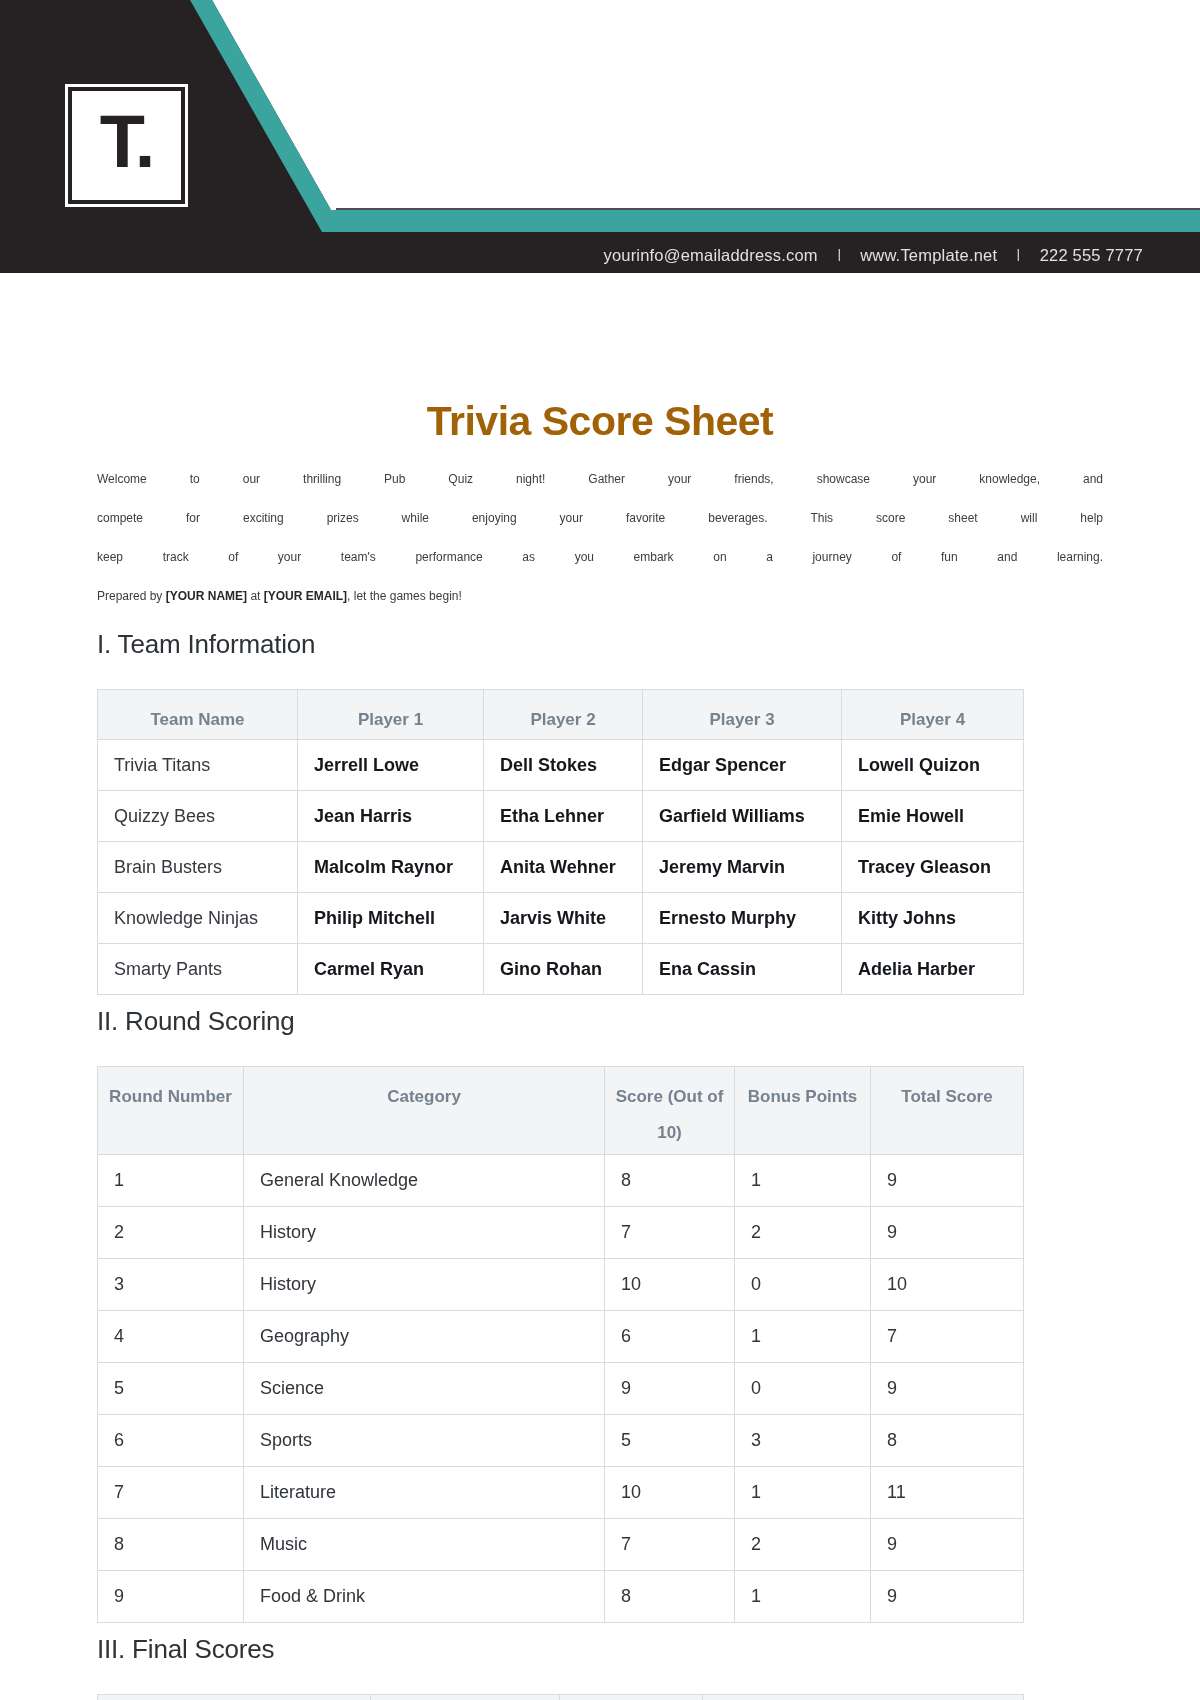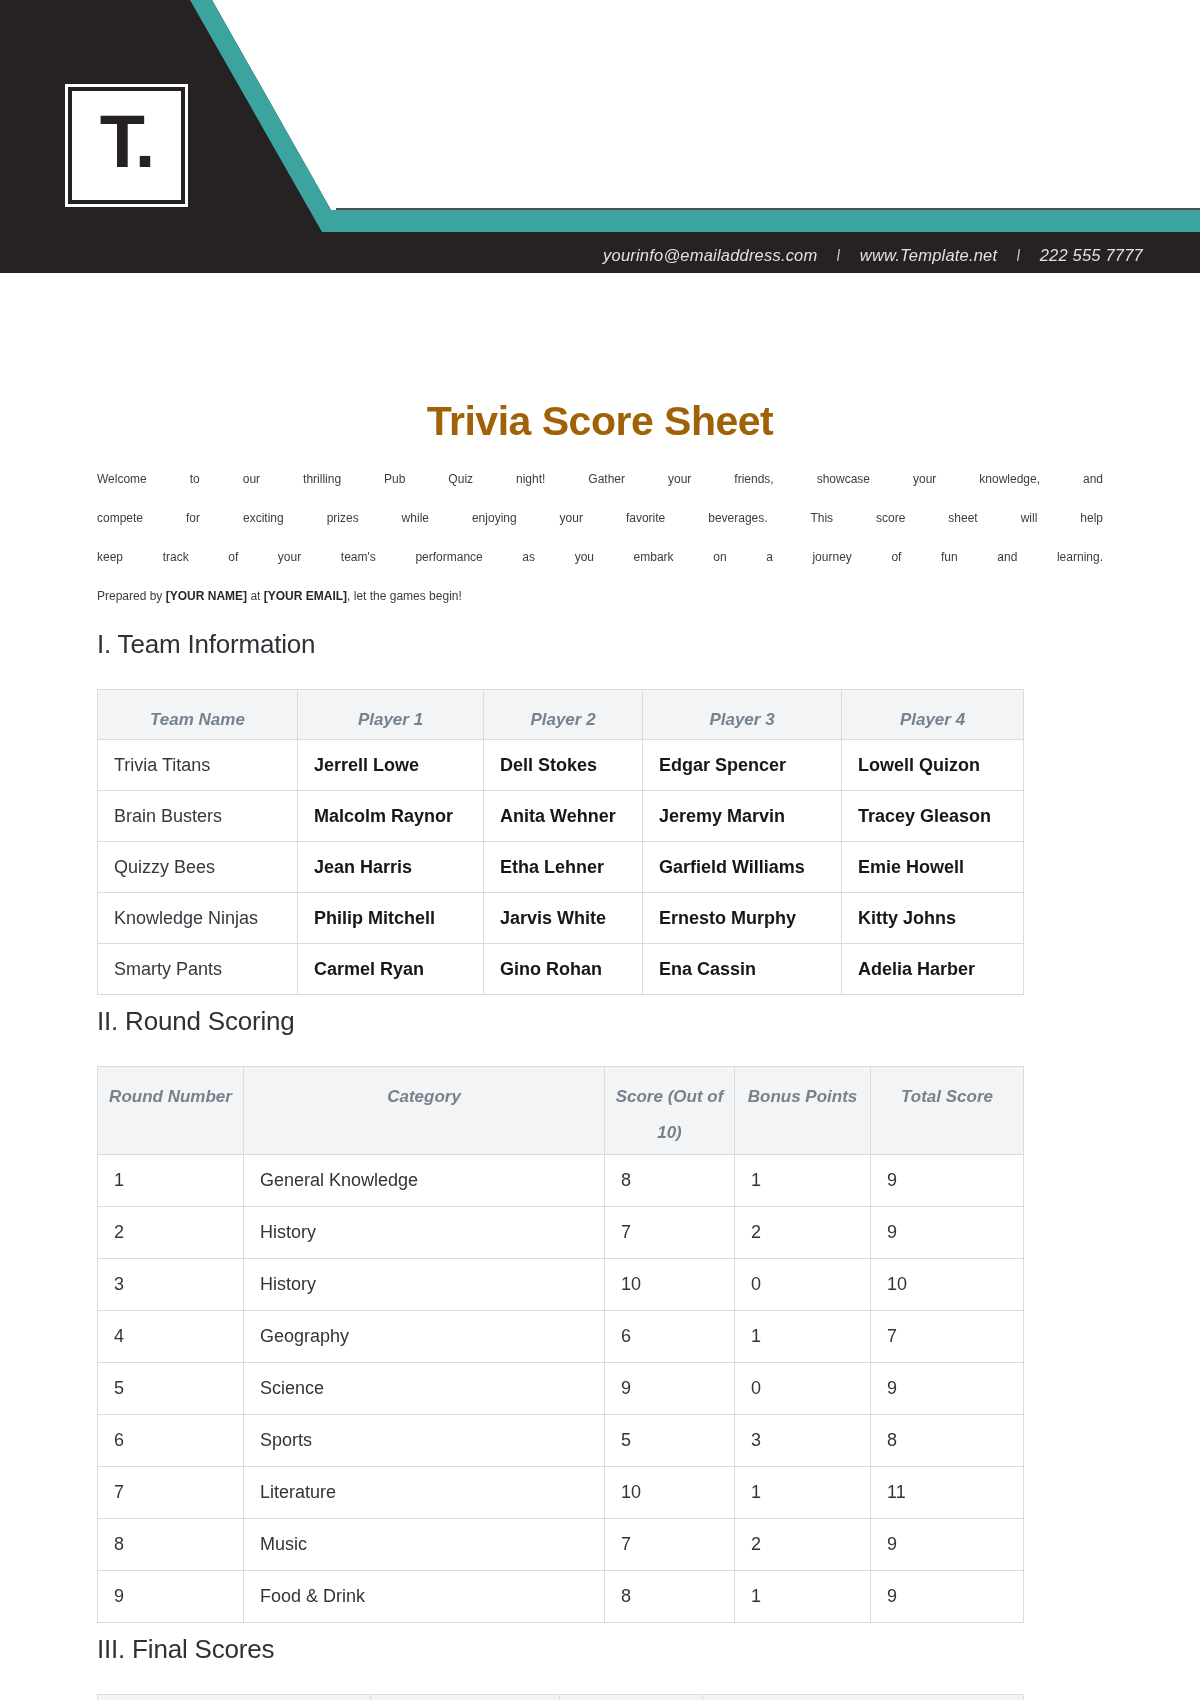--- a/index.html
+++ b/index.html
@@ -55,21 +55,20 @@
     transform: translateY(-4px);
   }
   .contact {
     position: absolute;
     right: 57px;
     bottom: 8px;
     color: #E2E0E0;
     font-size: 16.5px;
     letter-spacing: 0.2px;
     white-space: nowrap;
-    font-style: italic;
   }
   .contact .sep {
     display: inline-block;
     margin: 0 14px;
     color: #CFCDCD;
     transform: scaleX(0.8);
   }
 
   
   main { padding: 0 97px; box-sizing: border-box; width: 1200px; }
@@ -117,21 +116,20 @@
   }
   .tbl th {
     background: #F2F4F6;
     color: #76828E;
     font-weight: 600;
     font-size: 17px;
     line-height: 36px;
     text-align: center;
     vertical-align: top;
     padding: 12px 6px 0 6px;
-    font-style: italic;
   }
   .tbl td {
     font-size: 18px;
     color: #2F353B;
     font-weight: 400;
     text-align: left;
     vertical-align: middle;
     padding: 0 8px 0 16px;
     background: #fff;
   }
@@ -200,32 +198,32 @@
         </thead>
         <tbody>
           <tr>
             <td>Trivia Titans</td>
             <td>Jerrell Lowe</td>
             <td>Dell Stokes</td>
             <td>Edgar Spencer</td>
             <td>Lowell Quizon</td>
           </tr>
           <tr>
+            <td>Quizzy Bees</td>
+            <td>Jean Harris</td>
+            <td>Etha Lehner</td>
+            <td>Garfield Williams</td>
+            <td>Emie Howell</td>
+          </tr>
+          <tr>
             <td>Brain Busters</td>
             <td>Malcolm Raynor</td>
             <td>Anita Wehner</td>
             <td>Jeremy Marvin</td>
             <td>Tracey Gleason</td>
-          </tr>
-          <tr>
-            <td>Quizzy Bees</td>
-            <td>Jean Harris</td>
-            <td>Etha Lehner</td>
-            <td>Garfield Williams</td>
-            <td>Emie Howell</td>
           </tr>
           <tr>
             <td>Knowledge Ninjas</td>
             <td>Philip Mitchell</td>
             <td>Jarvis White</td>
             <td>Ernesto Murphy</td>
             <td>Kitty Johns</td>
           </tr>
           <tr>
             <td>Smarty Pants</td>

